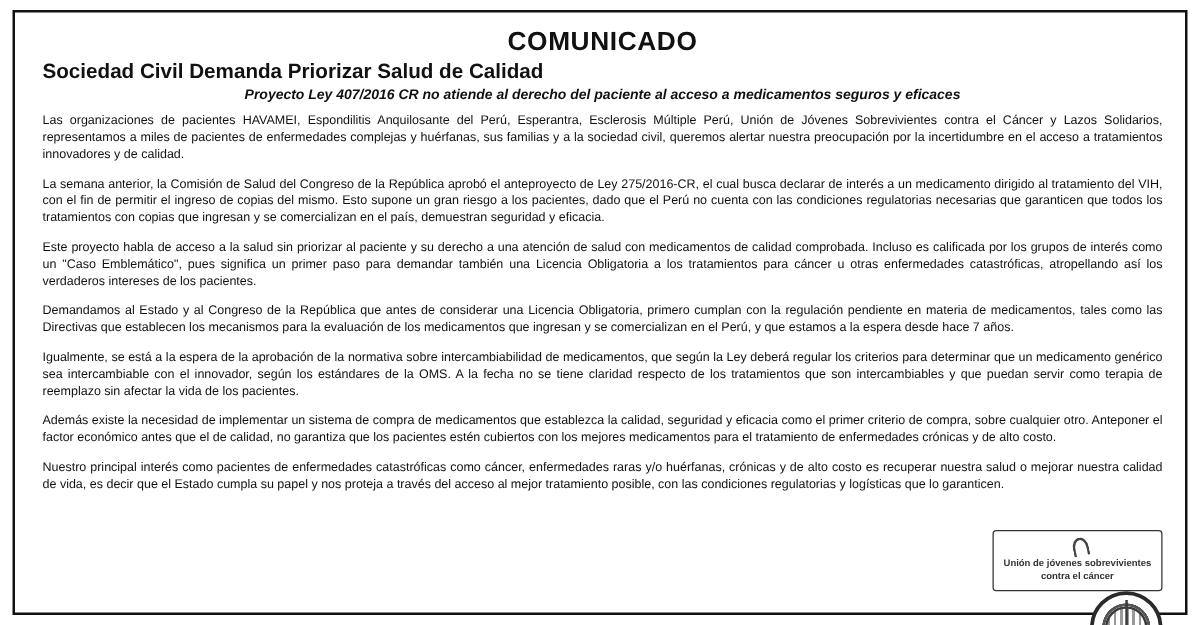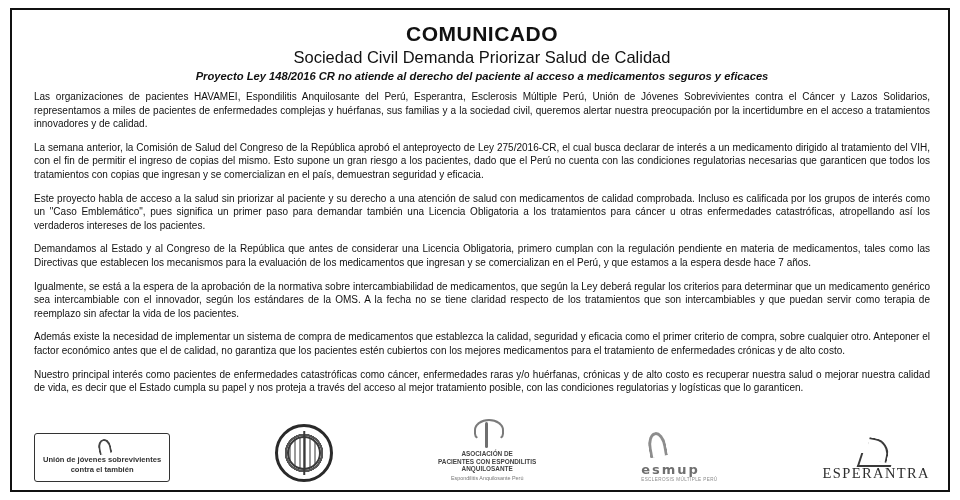--- a/index.html
+++ b/index.html
@@ -39,22 +39,21 @@
   }
   .title {
     text-align: center;
     font-weight: bold;
     font-size: 21px;
     letter-spacing: 0.5px;
     color: #111;
     margin: 4px 0 2px 0;
   }
   .subtitle {
-    text-align: center;
-    font-weight: normal;
+    font-weight: bold;
     font-size: 16.5px;
     color: #111;
     margin: 2px 0 3px 0;
   }
   .kicker {
     text-align: center;
     font-weight: bold;
     font-style: italic;
     font-size: 11.2px;
     color: #111;
@@ -73,20 +72,21 @@
   }
   .logos {
     position: absolute;
     left: 22px;
     bottom: 8px;
     width: 896px;
     height: 58px;
     display: flex;
     align-items: flex-end;
     justify-content: space-between;
+    flex-direction: column;
   }
   .logo {
     display: flex;
     flex-direction: column;
     align-items: center;
     justify-content: flex-end;
     color: #222;
   }
   
   .logo-box {
@@ -274,38 +274,38 @@
 </style>
 </head>
 <body>
 
 <div class="page">
   <div class="frame">
 
     <div class="inner">
       <div class="title">COMUNICADO</div>
       <div class="subtitle">Sociedad Civil Demanda Priorizar Salud de Calidad</div>
-      <div class="kicker">Proyecto Ley 148/2016 CR no atiende al derecho del paciente al acceso a medicamentos seguros y eficaces</div>
+      <div class="kicker">Proyecto Ley 407/2016 CR no atiende al derecho del paciente al acceso a medicamentos seguros y eficaces</div>
 
       <p class="para">Las organizaciones de pacientes HAVAMEI, Espondilitis Anquilosante del Perú, Esperantra, Esclerosis Múltiple Perú, Unión de Jóvenes Sobrevivientes contra el Cáncer y Lazos Solidarios, representamos a miles de pacientes de enfermedades complejas y huérfanas, sus familias y a la sociedad civil, queremos alertar nuestra preocupación por la incertidumbre en el acceso a tratamientos innovadores y de calidad.</p>
       <p class="para">La semana anterior, la Comisión de Salud del Congreso de la República aprobó el anteproyecto de Ley 275/2016-CR, el cual busca declarar de interés a un medicamento dirigido al tratamiento del VIH, con el fin de permitir el ingreso de copias del mismo. Esto supone un gran riesgo a los pacientes, dado que el Perú no cuenta con las condiciones regulatorias necesarias que garanticen que todos los tratamientos con copias que ingresan y se comercializan en el país, demuestran seguridad y eficacia.</p>
       <p class="para">Este proyecto habla de acceso a la salud sin priorizar al paciente y su derecho a una atención  de salud con medicamentos de calidad comprobada. Incluso es calificada por los grupos de interés como un "Caso Emblemático", pues significa un primer paso para demandar también una Licencia Obligatoria a los tratamientos para cáncer u otras enfermedades catastróficas, atropellando así los verdaderos intereses de los pacientes.</p>
       <p class="para">Demandamos al Estado y al Congreso de la República que antes de considerar una Licencia Obligatoria, primero cumplan con la regulación pendiente en materia de medicamentos, tales como las Directivas que establecen los mecanismos para la evaluación de los medicamentos que ingresan y se comercializan en el Perú, y que estamos a la espera desde hace 7 años.</p>
       <p class="para">Igualmente, se está a la espera de la aprobación de la normativa sobre intercambiabilidad de medicamentos, que según la Ley deberá regular los criterios para determinar que un medicamento genérico sea intercambiable con el innovador, según los estándares de la OMS. A la fecha no se tiene claridad respecto de los tratamientos que son intercambiables y que puedan servir como terapia de reemplazo sin afectar la vida de los pacientes.</p>
       <p class="para">Además existe la necesidad de implementar un sistema de compra de medicamentos que establezca la calidad, seguridad y eficacia como el primer criterio de compra, sobre cualquier otro. Anteponer el factor económico antes que el de calidad, no garantiza que los pacientes estén cubiertos con los mejores medicamentos para el tratamiento de enfermedades crónicas y de alto costo.</p>
       <p class="para">Nuestro principal interés como pacientes de enfermedades catastróficas como cáncer, enfermedades raras y/o huérfanas, crónicas y de alto costo es recuperar nuestra salud o mejorar nuestra calidad de vida, es decir que el Estado cumpla su papel y nos proteja a través del acceso al mejor tratamiento posible, con las condiciones regulatorias y logísticas que lo garanticen.</p>
     </div>
 
     <div class="logos">
 
       <div class="logo">
         <div class="logo-box">
           <span class="ribbonmark"></span>
           <span>Unión de jóvenes sobrevivientes</span><br>
-          <span>contra el también</span>
+          <span>contra el cáncer</span>
         </div>
       </div>
 
       <div class="logo">
         <div class="seal"></div>
       </div>
 
       <div class="logo esp">
         <div class="tree"></div>
         <div class="l1">ASOCIACIÓN DE</div>

